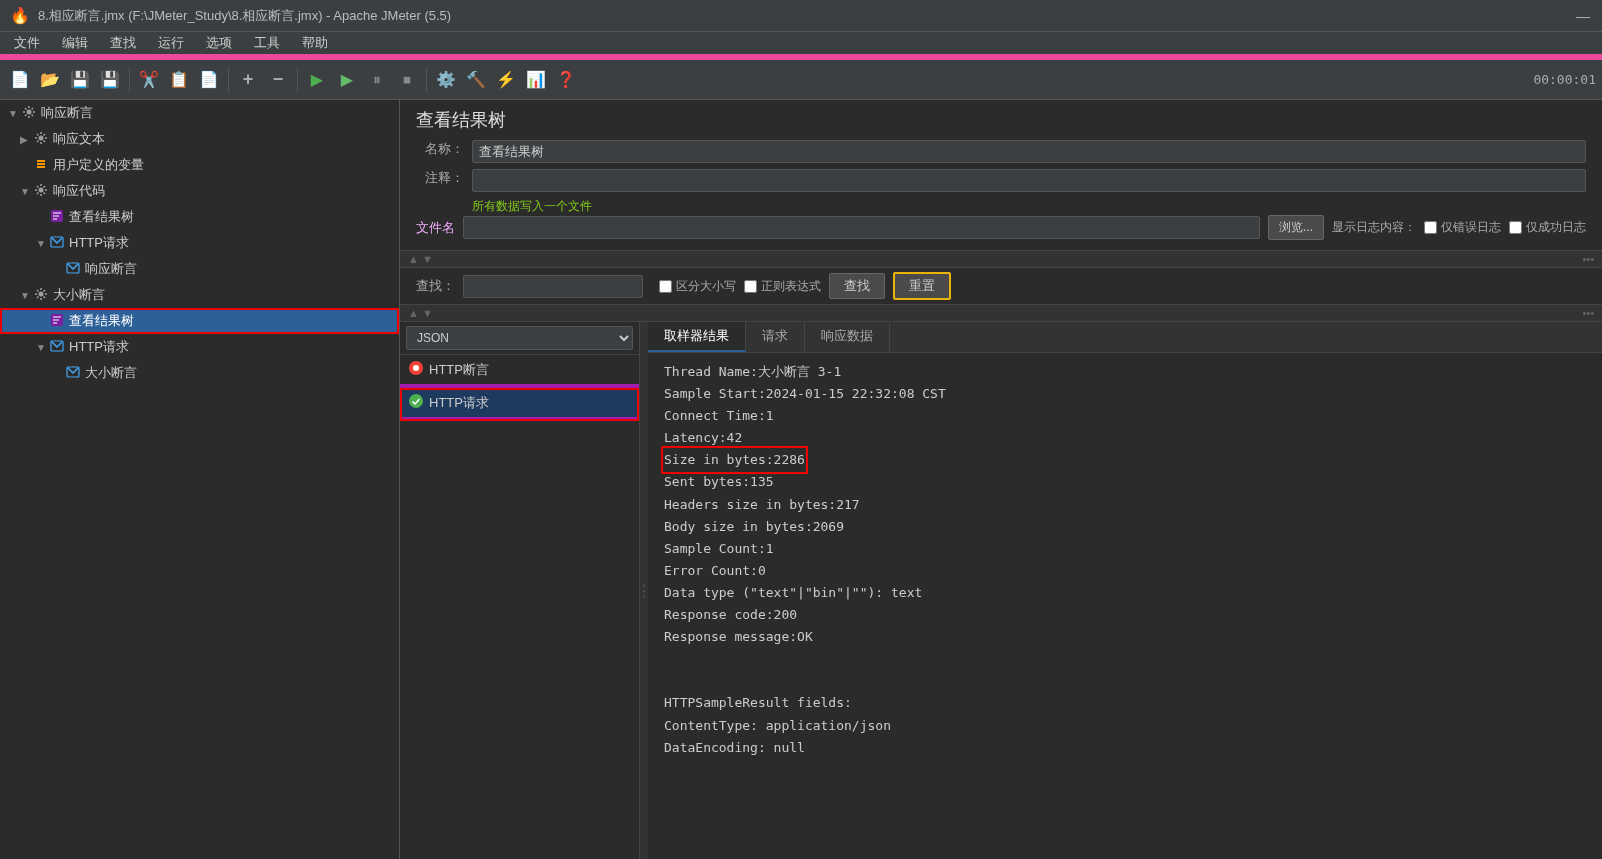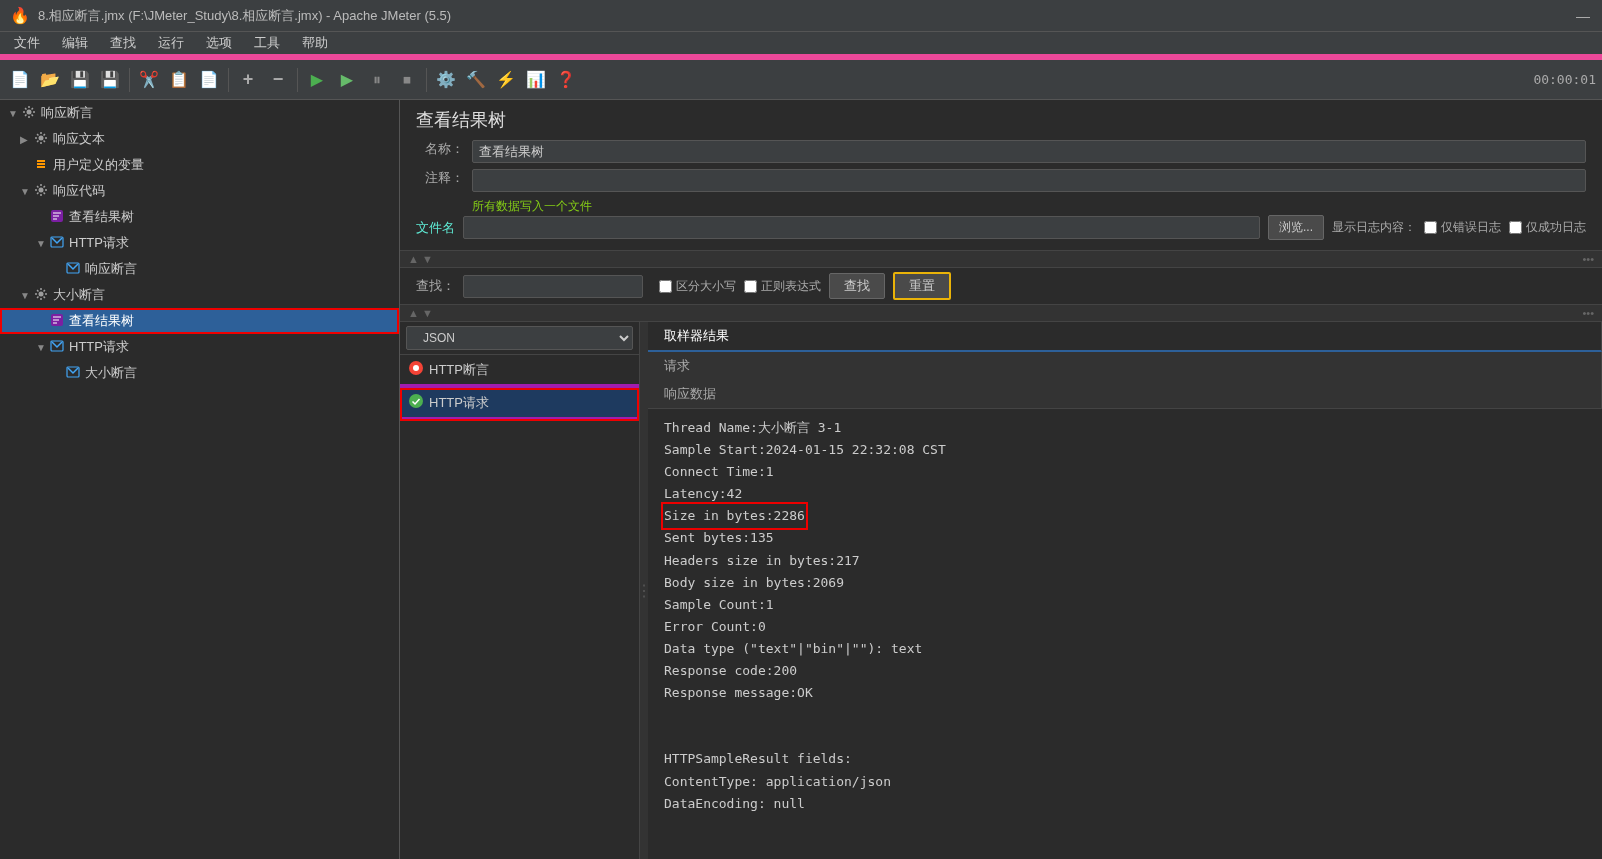--- a/index.html
+++ b/index.html
@@ -190,21 +190,21 @@
       font-size: 12px;
       margin-left: 56px;
       margin-bottom: 0;
     }
     .form-row-file {
       display: flex;
       align-items: center;
       gap: 8px;
       margin-bottom: 6px;
     }
-    .file-label { color: #5eead4; flex-shrink: 0; }
+    .file-label { color: #f0abfc; flex-shrink: 0; }
     .file-input {
       flex: 1;
       background: #3c3f41;
       border: 1px solid #555;
       color: #ccc;
       padding: 3px 6px;
       font-size: 13px;
       border-radius: 2px;
     }
     .btn-small {
@@ -294,21 +294,21 @@
       display: flex;
       align-items: center;
       padding: 4px 6px;
       gap: 6px;
       border-bottom: 1px solid #444;
     }
     .format-select {
       background: #3c3f41;
       border: 1px solid #555;
       color: #ccc;
-      padding: 3px 12px;
+      padding: 3px 6px;
       font-size: 12px;
       border-radius: 2px;
       flex: 1;
     }
     #results-list {
       flex: 1;
       overflow-y: auto;
     }
     .result-item {
       padding: 5px 8px;
@@ -346,21 +346,20 @@
     #results-right {
       flex: 1;
       display: flex;
       flex-direction: column;
       overflow: hidden;
     }
     #results-tabs {
       display: flex;
       background: #333;
       border-bottom: 1px solid #444;
-      flex-direction: column;
     }
     .result-tab {
       padding: 5px 16px;
       cursor: pointer;
       color: #aaa;
       font-size: 13px;
       border-right: 1px solid #444;
     }
     .result-tab.active { background: #2b2b2b; color: #fff; border-bottom: 2px solid #2d6099; }
     #results-content {

